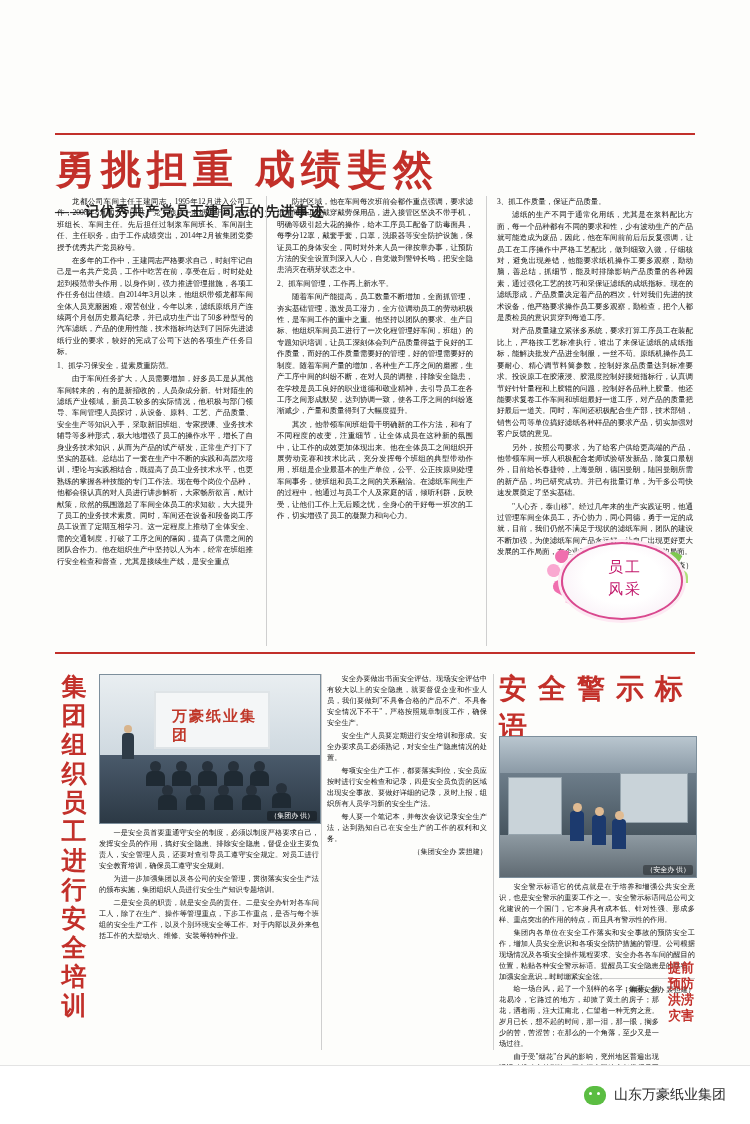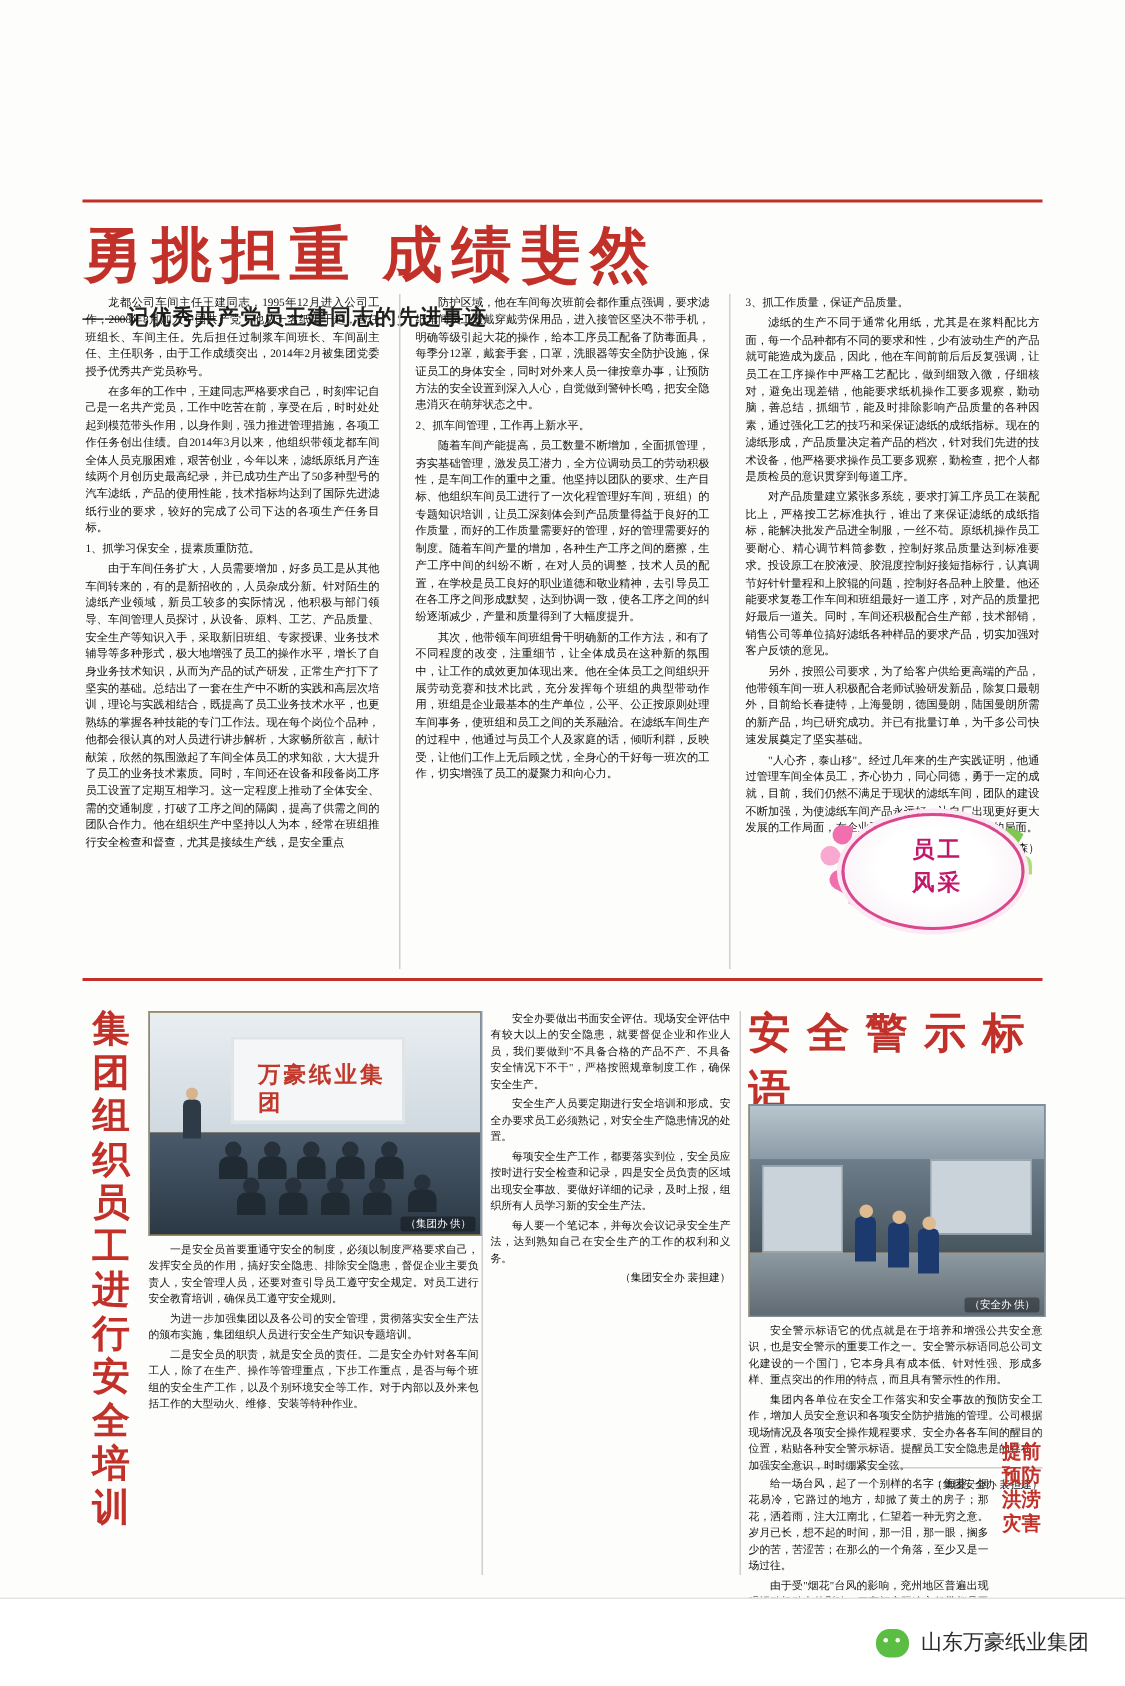--- a/index.html
+++ b/index.html
@@ -106,21 +106,21 @@
   }
   .badge-oval{
     position:absolute;left:18px;top:10px;width:118px;height:74px;
     border-radius:50%;
     background:radial-gradient(ellipse at 50% 45%,#ffffff 45%,#f6e8f2 100%);
     border:2px solid #d9488e;
     box-shadow:0 0 0 3px #fde9f3;
   }
   .badge-text{
     position:absolute;left:52px;top:24px;width:60px;text-align:center;
-    font-size:15px;font-weight:bold;color:#c2186b;line-height:22px;letter-spacing:2px;
+    font-size:15px;font-weight:normal;color:#c2186b;line-height:22px;letter-spacing:2px;
   }
   .petal{position:absolute;width:13px;height:13px;border-radius:50% 0 50% 50%;}
   .p1{left:12px;top:18px;background:#f06fae;transform:rotate(10deg);}
   .p2{left:4px;top:32px;background:#f9a8d0;transform:rotate(60deg);}
   .p3{left:10px;top:48px;background:#f06fae;transform:rotate(120deg);}
   .p4{left:24px;top:60px;background:#fbc7e0;transform:rotate(200deg);}
   .p5{left:124px;top:20px;background:#7ec850;transform:rotate(30deg);}
   .p6{left:132px;top:38px;background:#aee07a;transform:rotate(90deg);}
   .p7{left:124px;top:56px;background:#7ec850;transform:rotate(160deg);}
   .p8{left:100px;top:66px;background:#f9a8d0;transform:rotate(220deg);}
@@ -135,21 +135,21 @@
   
   .vtitle{
     position:absolute;left:0px;top:12px;width:38px;height:378px;
     color:#c2302a;font-size:25px;font-weight:bold;line-height:29px;
     text-align:center;letter-spacing:0px;
     font-family:"Liberation Serif",serif;
   }
   .vtitle span{display:block;}
 
   .photo{
-    position:absolute;background:#a16207;border:1px solid #7d8f9c;overflow:hidden;
+    position:absolute;background:#1d4ed8;border:1px solid #7d8f9c;overflow:hidden;
   }
   .ph1{left:44px;top:14px;width:220px;height:148px;}
   .ph2{left:444px;top:76px;width:196px;height:140px;}
   .photo .cap{
     position:absolute;right:3px;bottom:2px;font-size:7px;color:#fff;
     background:rgba(0,0,0,.35);padding:0 3px;border-radius:2px;
   }
   
   .room-wall{position:absolute;left:0;top:0;width:100%;height:54%;background:linear-gradient(to bottom,#e9eef1,#cfd9e0);}
   .room-floor{position:absolute;left:0;top:54%;width:100%;height:46%;background:linear-gradient(to bottom,#4a5a6b,#2c3945);}
@@ -233,21 +233,21 @@
     <div class="col c1">
       <p>龙都公司车间主任王建同志，1995年12月进入公司工作，2008年8月加入中国共产党，他从一名纸工干起，曾任班组长、车间主任。先后担任过制浆车间班长、车间副主任、主任职务，由于工作成绩突出，2014年2月被集团党委授予优秀共产党员称号。</p>
       <p>在多年的工作中，王建同志严格要求自己，时刻牢记自己是一名共产党员，工作中吃苦在前，享受在后，时时处处起到模范带头作用，以身作则，强力推进管理措施，各项工作任务创出佳绩。自2014年3月以来，他组织带领龙都车间全体人员克服困难，艰苦创业，今年以来，滤纸原纸月产连续两个月创历史最高纪录，并已成功生产出了50多种型号的汽车滤纸，产品的使用性能，技术指标均达到了国际先进滤纸行业的要求，较好的完成了公司下达的各项生产任务目标。</p>
       <p class="noind">1、抓学习保安全，提素质重防范。</p>
       <p>由于车间任务扩大，人员需要增加，好多员工是从其他车间转来的，有的是新招收的，人员杂成分新。针对陌生的滤纸产业领域，新员工较多的实际情况，他积极与部门领导、车间管理人员探讨，从设备、原料、工艺、产品质量、安全生产等知识入手，采取新旧班组、专家授课、业务技术辅导等多种形式，极大地增强了员工的操作水平，增长了自身业务技术知识，从而为产品的试产研发，正常生产打下了坚实的基础。总结出了一套在生产中不断的实践和高层次培训，理论与实践相结合，既提高了员工业务技术水平，也更熟练的掌握各种技能的专门工作法。现在每个岗位个品种，他都会很认真的对人员进行讲步解析，大家畅所欲言，献计献策，欣然的氛围激起了车间全体员工的求知欲，大大提升了员工的业务技术素质。同时，车间还在设备和段备岗工序员工设置了定期互相学习。这一定程度上推动了全体安全、需的交通制度，打破了工序之间的隔阂，提高了供需之间的团队合作力。他在组织生产中坚持以人为本，经常在班组推行安全检查和督查，尤其是接续生产线，是安全重点</p>
     </div>
 
     <div class="col c2">
       <p>防护区域，他在车间每次班前会都作重点强调，要求滤纸车间员工履戴穿戴劳保用品，进入接管区坚决不带手机，明确等级引起大花的操作，给本工序员工配备了防毒面具，每季分12罩，戴套手套，口罩，洗眼器等安全防护设施，保证员工的身体安全，同时对外来人员一律按章办事，让预防方法的安全设置到深入人心，自觉做到警钟长鸣，把安全隐患消灭在萌芽状态之中。</p>
       <p class="noind">2、抓车间管理，工作再上新水平。</p>
-      <p>随着车间产能提高，员工数量不断增加，全面抓管理，夯实基础管理，激发员工潜力，全方位调动员工的劳动积极性，是车间工作的重中之重。他坚持以团队的要求、生产目标、他组织车间员工进行了一次化程管理好车间，班组）的专题知识培训，让员工深刻体会到产品质量得益于良好的工作质量，而好的工作质量需要好的管理，好的管理需要好的制度。随着车间产量的增加，各种生产工序之间的磨擦，生产工序中间的纠纷不断，在对人员的调整，技术人员的配置，在学校是员工良好的职业道德和敬业精神，去引导员工在各工序之间形成默契，达到协调一致，使各工序之间的纠纷逐渐减少，产量和质量得到了大幅度提升。</p>
+      <p>随着车间产能提高，员工数量不断增加，全面抓管理，夯实基础管理，激发员工潜力，全方位调动员工的劳动积极性，是车间工作的重中之重。他坚持以团队的要求、生产目标、他组织车间员工进行了一次化程管理好车间，班组）的专题知识培训，让员工深刻体会到产品质量得益于良好的工作质量，而好的工作质量需要好的管理，好的管理需要好的制度。随着车间产量的增加，各种生产工序之间的磨擦，生产工序中间的纠纷不断，在对人员的调整，排除安全隐患，在学校是员工良好的职业道德和敬业精神，去引导员工在各工序之间形成默契，达到协调一致，使各工序之间的纠纷逐渐减少，产量和质量得到了大幅度提升。</p>
       <p>其次，他带领车间班组骨干明确新的工作方法，和有了不同程度的改变，注重细节，让全体成员在这种新的氛围中，让工作的成效更加体现出来。他在全体员工之间组织开展劳动竞赛和技术比武，充分发挥每个班组的典型带动作用，班组是企业最基本的生产单位，公平、公正按原则处理车间事务，使班组和员工之间的关系融洽。在滤纸车间生产的过程中，他通过与员工个人及家庭的话，倾听利群，反映受，让他们工作上无后顾之忧，全身心的干好每一班次的工作，切实增强了员工的凝聚力和向心力。</p>
     </div>
 
     <div class="col c3">
       <p class="noind">3、抓工作质量，保证产品质量。</p>
       <p>滤纸的生产不同于通常化用纸，尤其是在浆料配比方面，每一个品种都有不同的要求和性，少有波动生产的产品就可能造成为废品，因此，他在车间前前后后反复强调，让员工在工序操作中严格工艺配比，做到细致入微，仔细核对，避免出现差错，他能要求纸机操作工要多观察，勤动脑，善总结，抓细节，能及时排除影响产品质量的各种因素，通过强化工艺的技巧和采保证滤纸的成纸指标。现在的滤纸形成，产品质量决定着产品的档次，针对我们先进的技术设备，他严格要求操作员工要多观察，勤检查，把个人都是质检员的意识贯穿到每道工序。</p>
       <p>对产品质量建立紧张多系统，要求打算工序员工在装配比上，严格按工艺标准执行，谁出了来保证滤纸的成纸指标，能解决批发产品进全制服，一丝不苟。原纸机操作员工要耐心、精心调节料筒参数，控制好浆品质量达到标准要求。投设原工在胶液浸、胶混度控制好接短指标行，认真调节好针针量程和上胶辊的问题，控制好各品种上胶量。他还能要求复卷工作车间和班组最好一道工序，对产品的质量把好最后一道关。同时，车间还积极配合生产部，技术部销，销售公司等单位搞好滤纸各种样品的要求产品，切实加强对客户反馈的意见。</p>
       <p>另外，按照公司要求，为了给客户供给更高端的产品，他带领车间一班人积极配合老师试验研发新品，除复口最朝外，目前给长春捷特，上海曼朗，德国曼朗，陆国曼朗所需的新产品，均已研究成功。并已有批量订单，为千多公司快速发展奠定了坚实基础。</p>
       <p>"人心齐，泰山移"。经过几年来的生产实践证明，他通过管理车间全体员工，齐心协力，同心同德，勇于一定的成就，目前，我们仍然不满足于现状的滤纸车间，团队的建设不断加强，为使滤纸车间产品永远好，让自厂出现更好更大发展的工作局面，在企业工作，他正在展现出更好的局面。</p>
       <p class="sign">（集团党委办  马长森）</p>

